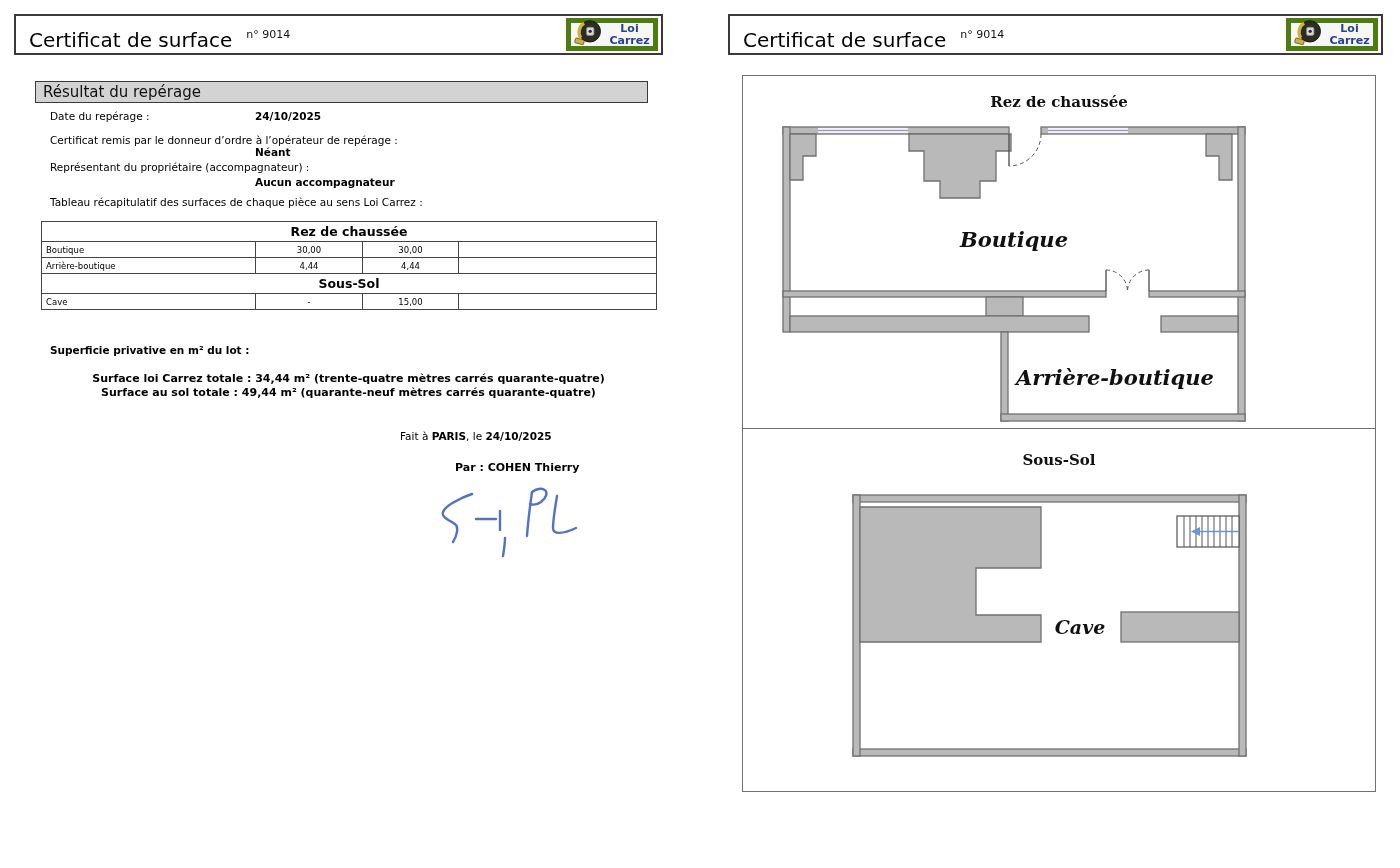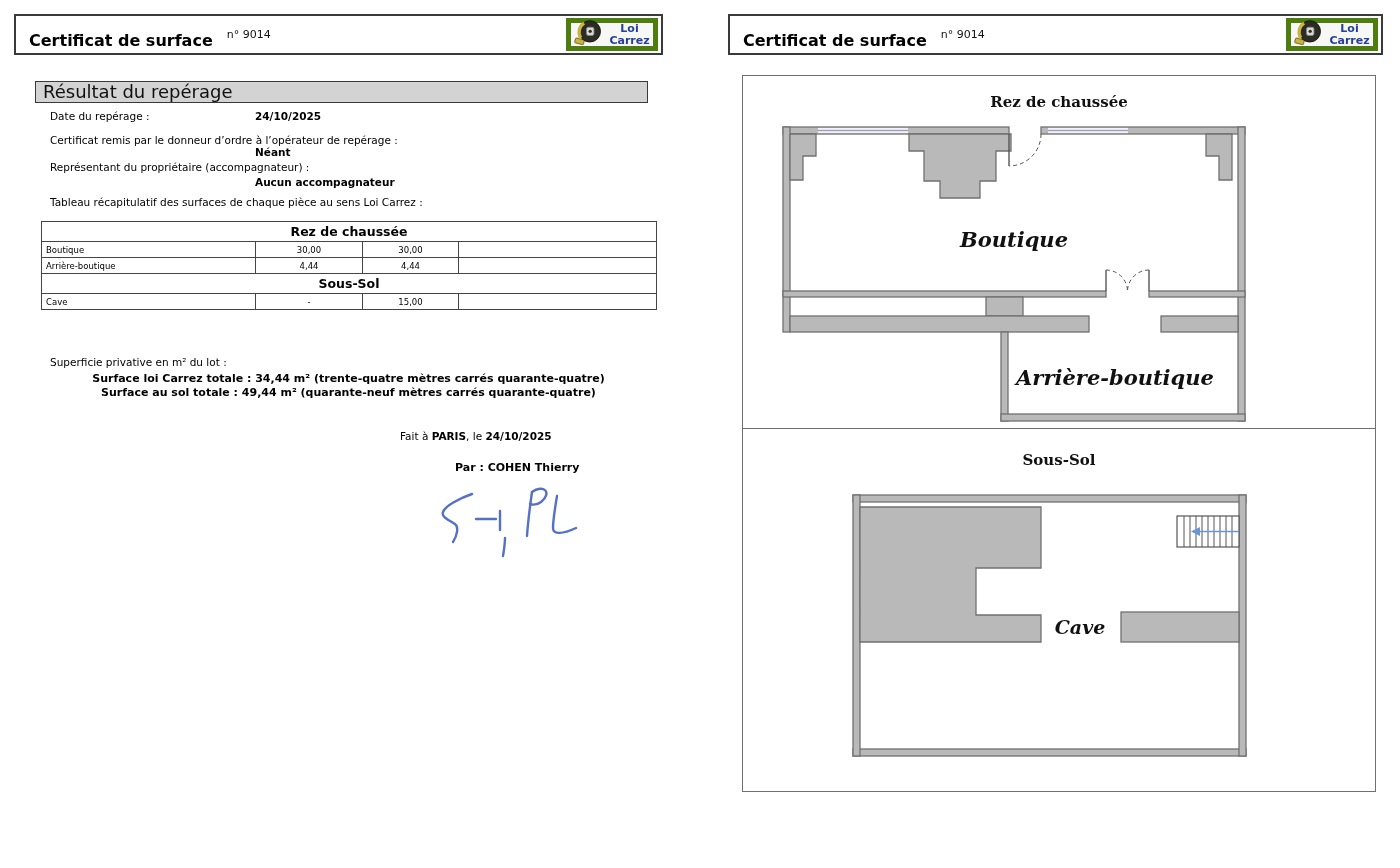--- a/index.html
+++ b/index.html
@@ -8,34 +8,34 @@
     font-family:"DejaVu Sans","Liberation Sans",sans-serif;color:#000;
     overflow:hidden;
   }
   .abs{position:absolute;}
 
   
   .hdr-box{
     height:41px;border:2px solid #3a3a3a;background:#fff;
     display:flex;align-items:center;box-sizing:border-box;
   }
-  .hdr-title{margin-left:13px;font-size:16px;font-weight:bold;letter-spacing:0;margin-top:11px;}
+  .hdr-title{margin-left:13px;font-size:20px;font-weight:normal;letter-spacing:0;margin-top:11px;}
   .hdr-num{margin-left:14px;font-size:11px;color:#111;}
   .logo-box{
     position:absolute;right:3px;top:2px;bottom:2px;width:92px;
     border:5px solid #4d7c0f;background:#f7f7f5;
     display:flex;align-items:center;justify-content:center;gap:5px;box-sizing:border-box;
   }
   .logo-text{font-size:11px;font-weight:bold;color:#24409a;line-height:12px;text-align:center;}
 
   
   .section-bar{
     left:35px;top:81px;width:613px;height:22px;box-sizing:border-box;
     background:#d3d3d3;border:1px solid #3a3a3a;
-    font-size:18px;line-height:20px;padding-left:7px;color:#111;
+    font-size:15px;line-height:20px;padding-left:7px;color:#111;
   }
   .lbl{font-size:10.5px;white-space:nowrap;}
   .val{font-size:10.5px;font-weight:bold;white-space:nowrap;}
 
   table.surfaces{
     position:absolute;left:41px;top:221px;width:615px;
     border-collapse:collapse;table-layout:fixed;
   }
   table.surfaces th,table.surfaces td{border:1px solid #444;box-sizing:border-box;}
   table.surfaces th{
@@ -132,21 +132,21 @@
         </tr>
     <tr>
       <td class="c1">Cave</td>
       <td class="cn">-</td>
       <td class="cn">15,00</td>
       <td class="cn"></td>
     </tr>
   </tbody>
     </table>
 
-  <div class="abs lbl" style="left:50px;top:356px;">Superficie privative en m² du lot :</div>
+  <div class="abs lbl" style="left:50px;top:344px;font-weight:bold;">Superficie privative en m² du lot :</div>
 
   <div class="abs totals">
     <div>Surface loi Carrez totale : 34,44 m² (trente-quatre mètres carrés quarante-quatre)</div>
     <div>Surface au sol totale : 49,44 m² (quarante-neuf mètres carrés quarante-quatre)</div>
   </div>
 
   <div class="abs made-at">
     <span>Fait à </span><b>PARIS</b><span>, le </span><b>24/10/2025</b>
   </div>
 

